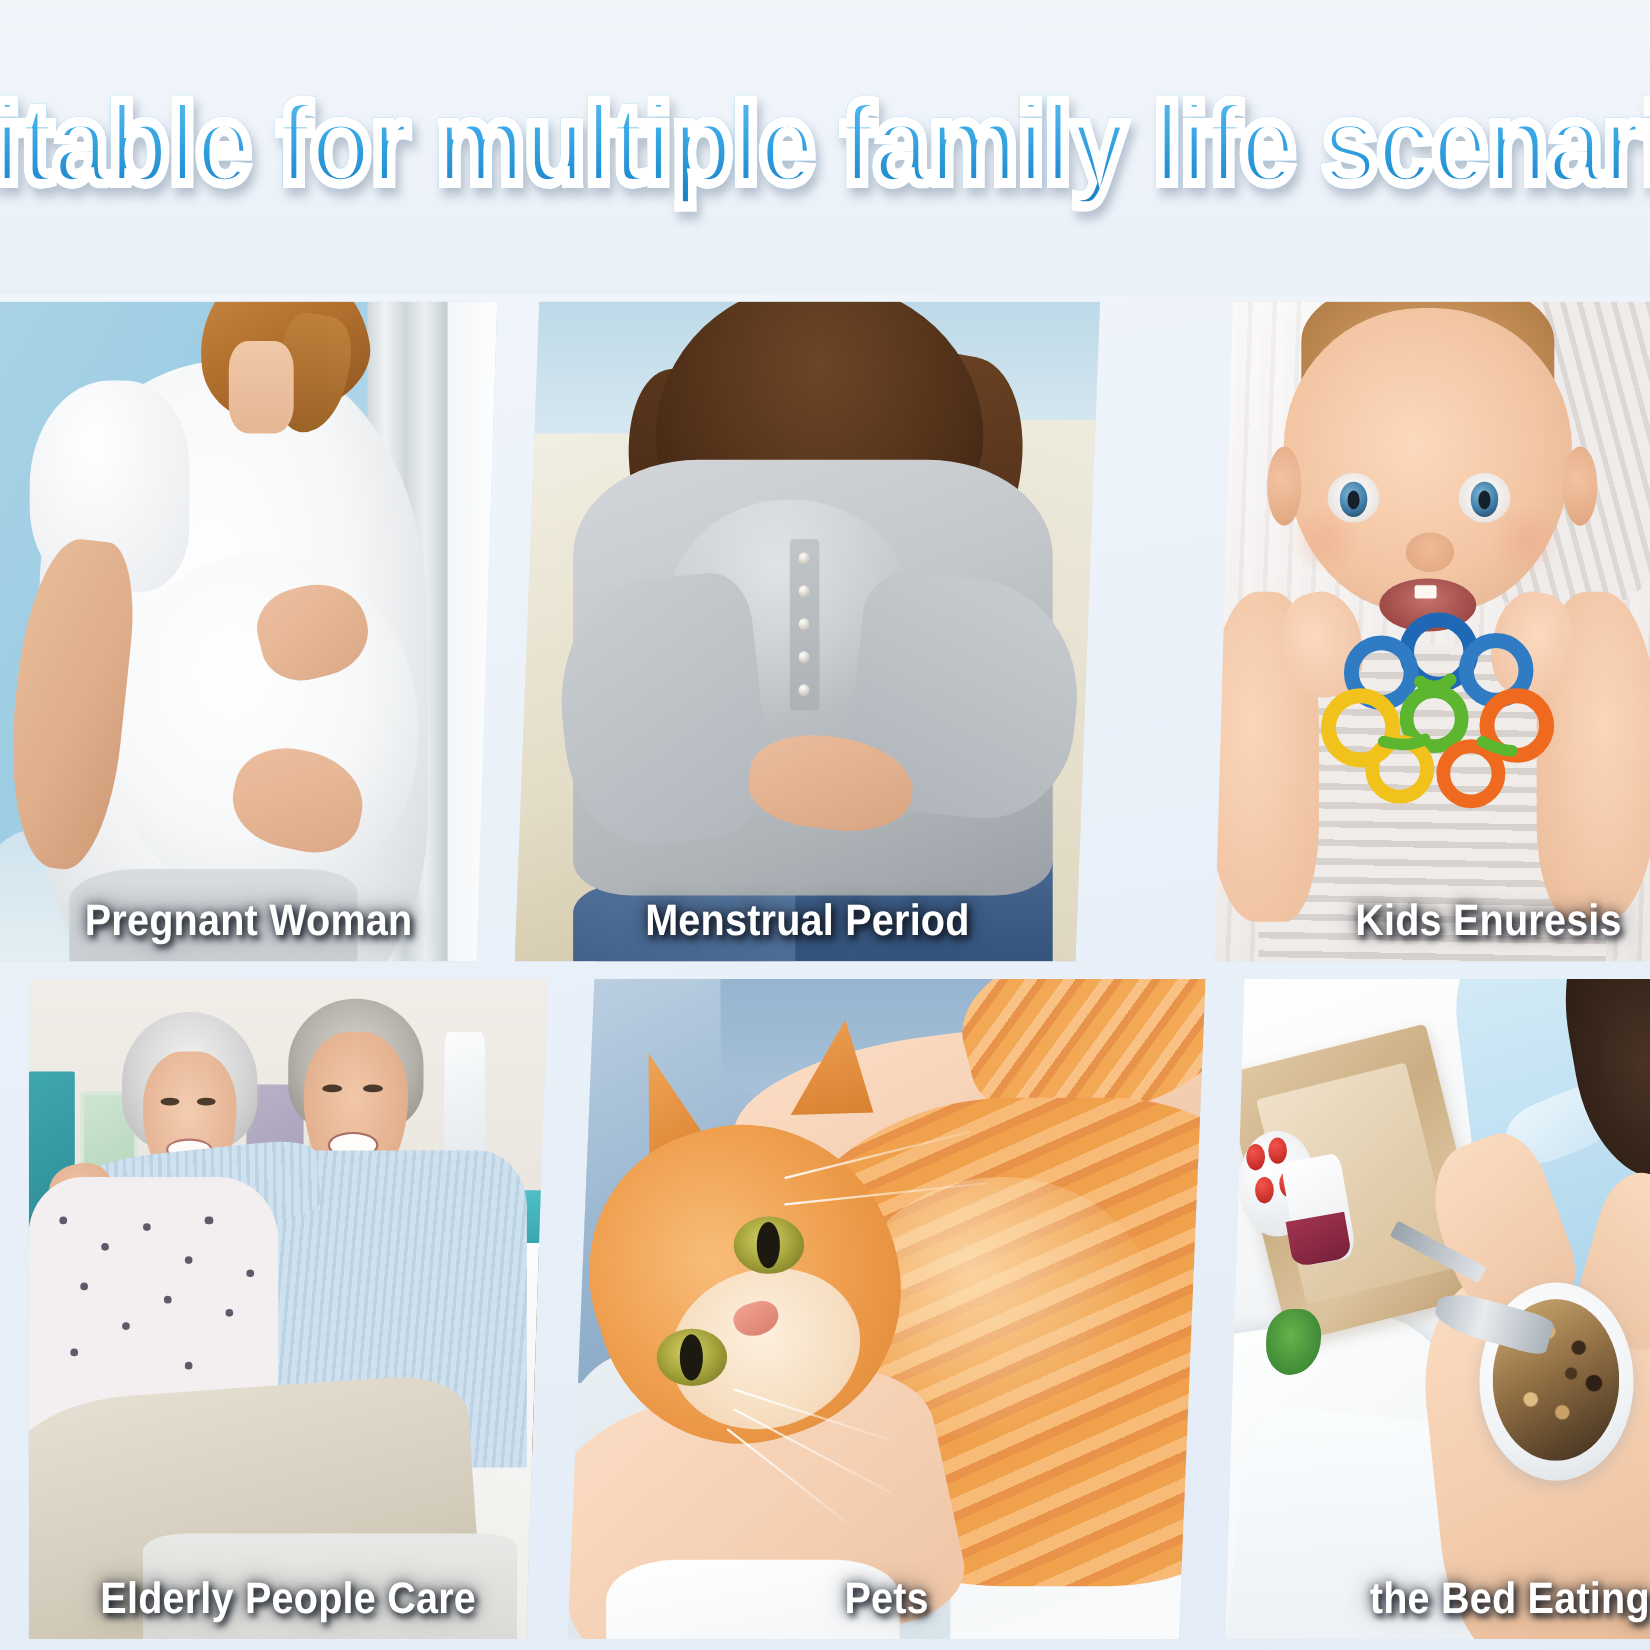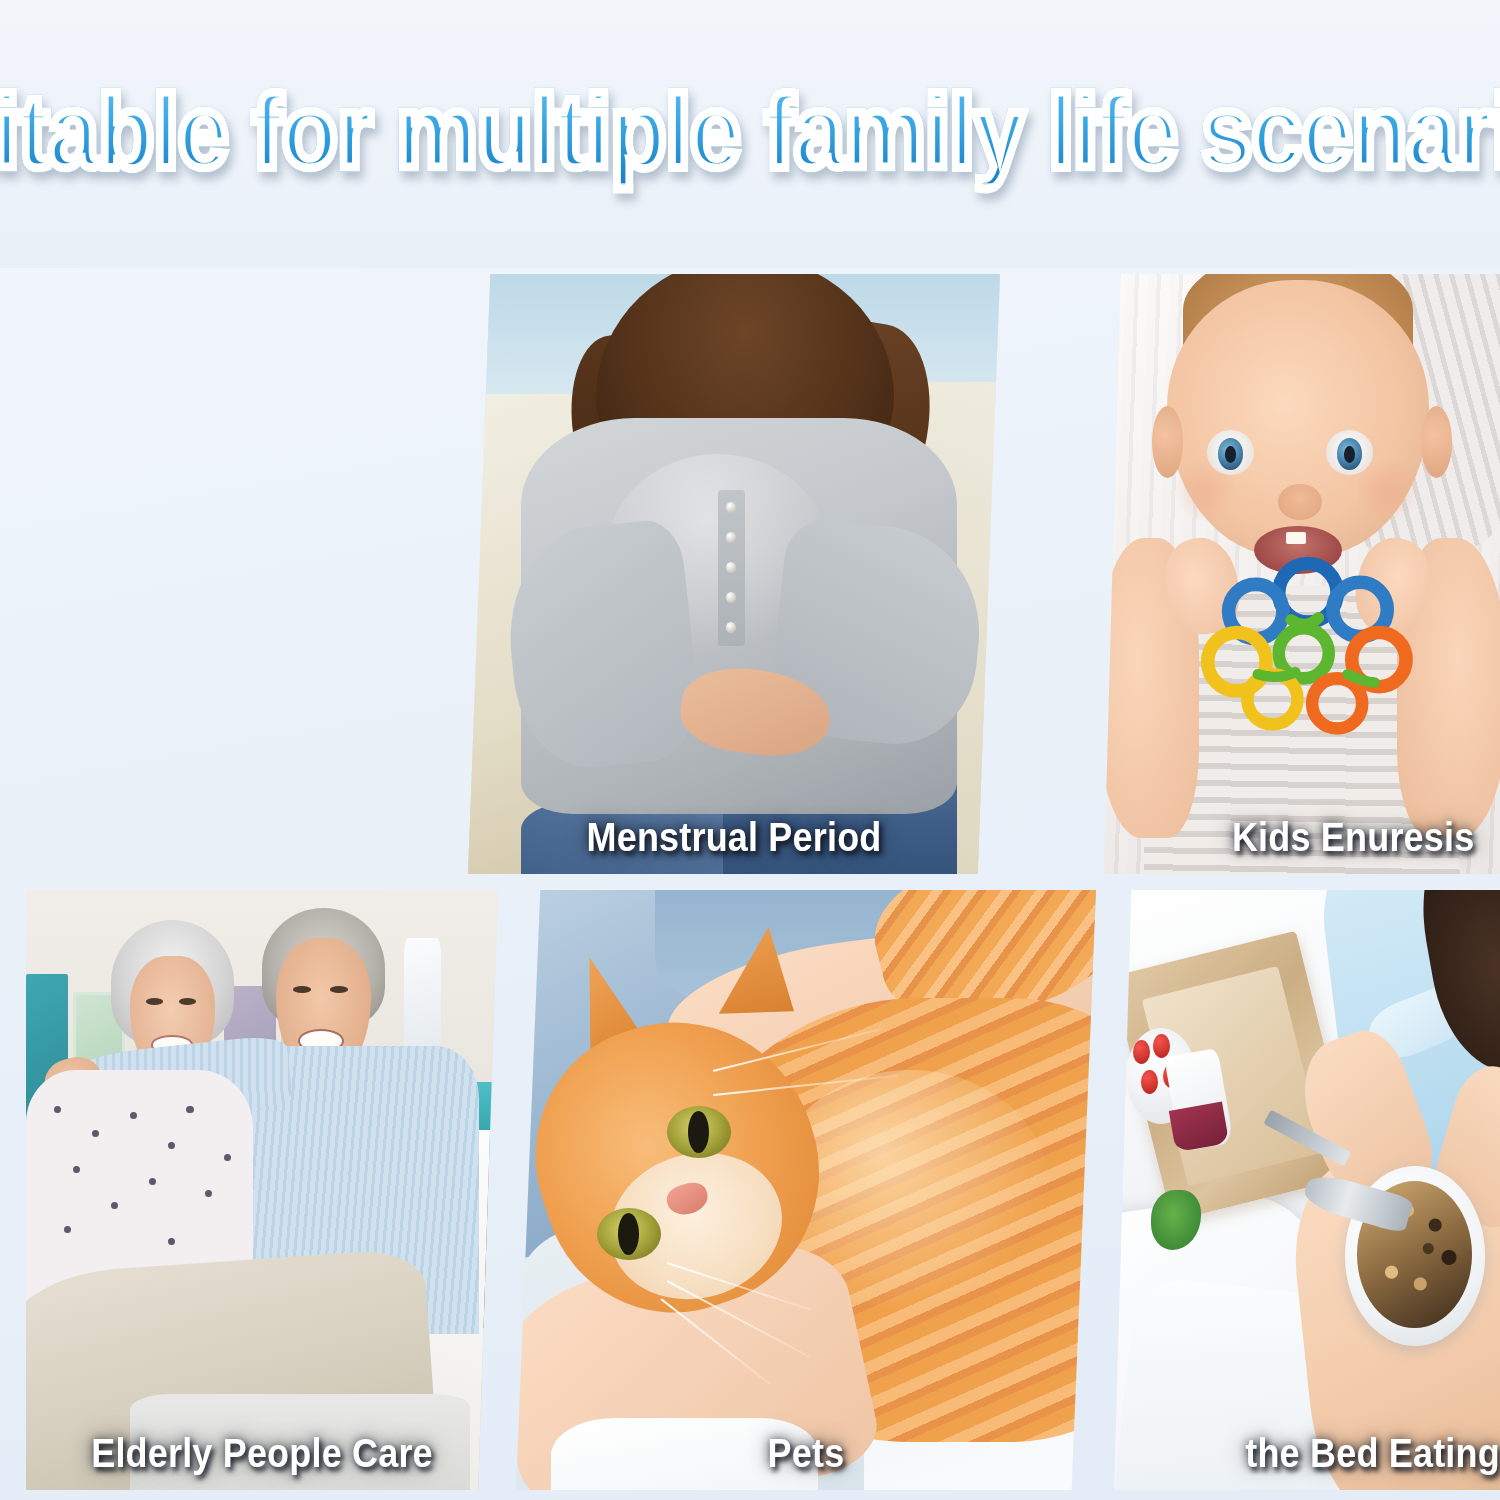--- a/index.html
+++ b/index.html
@@ -220,20 +220,39 @@
 <body>
 
 <div id="header">
   <div id="title">Suitable for multiple family life scenarios</div>
 </div>
 
 <div id="grid">
 
   <div class="row row1">
 
+    <div class="panel sl-l" style="left:0px;width:452px;">
+      <div class="photo">
+        <div class="bx p1bg"></div>
+        <div class="bx p1curtain"></div>
+        <div class="bx p1curtain2"></div>
+        <div class="bx p1sheet"></div>
+        <div class="bx p1body"></div>
+        <div class="bx p1belly"></div>
+        <div class="bx p1sleeve"></div>
+        <div class="bx p1hair"></div>
+        <div class="bx p1hair2"></div>
+        <div class="bx p1neck"></div>
+        <div class="bx p1arm"></div>
+        <div class="bx p1hand1"></div>
+        <div class="bx p1hand2"></div>
+        <div class="bx p1pants"></div>
+      </div>
+      <div class="cap cap-c">Pregnant Woman</div>
+    </div>
 
     <div class="panel sl-r" style="left:1104px;width:396px;">
       <div class="photo">
         <div class="bx p3bg"></div>
         <div class="bx p3bg2"></div>
         <div class="bx p3blanket"></div>
         <div class="bx p3body"></div>
         <div class="bx p3armL"></div>
         <div class="bx p3armR"></div>
         <div class="bx p3hair"></div>

